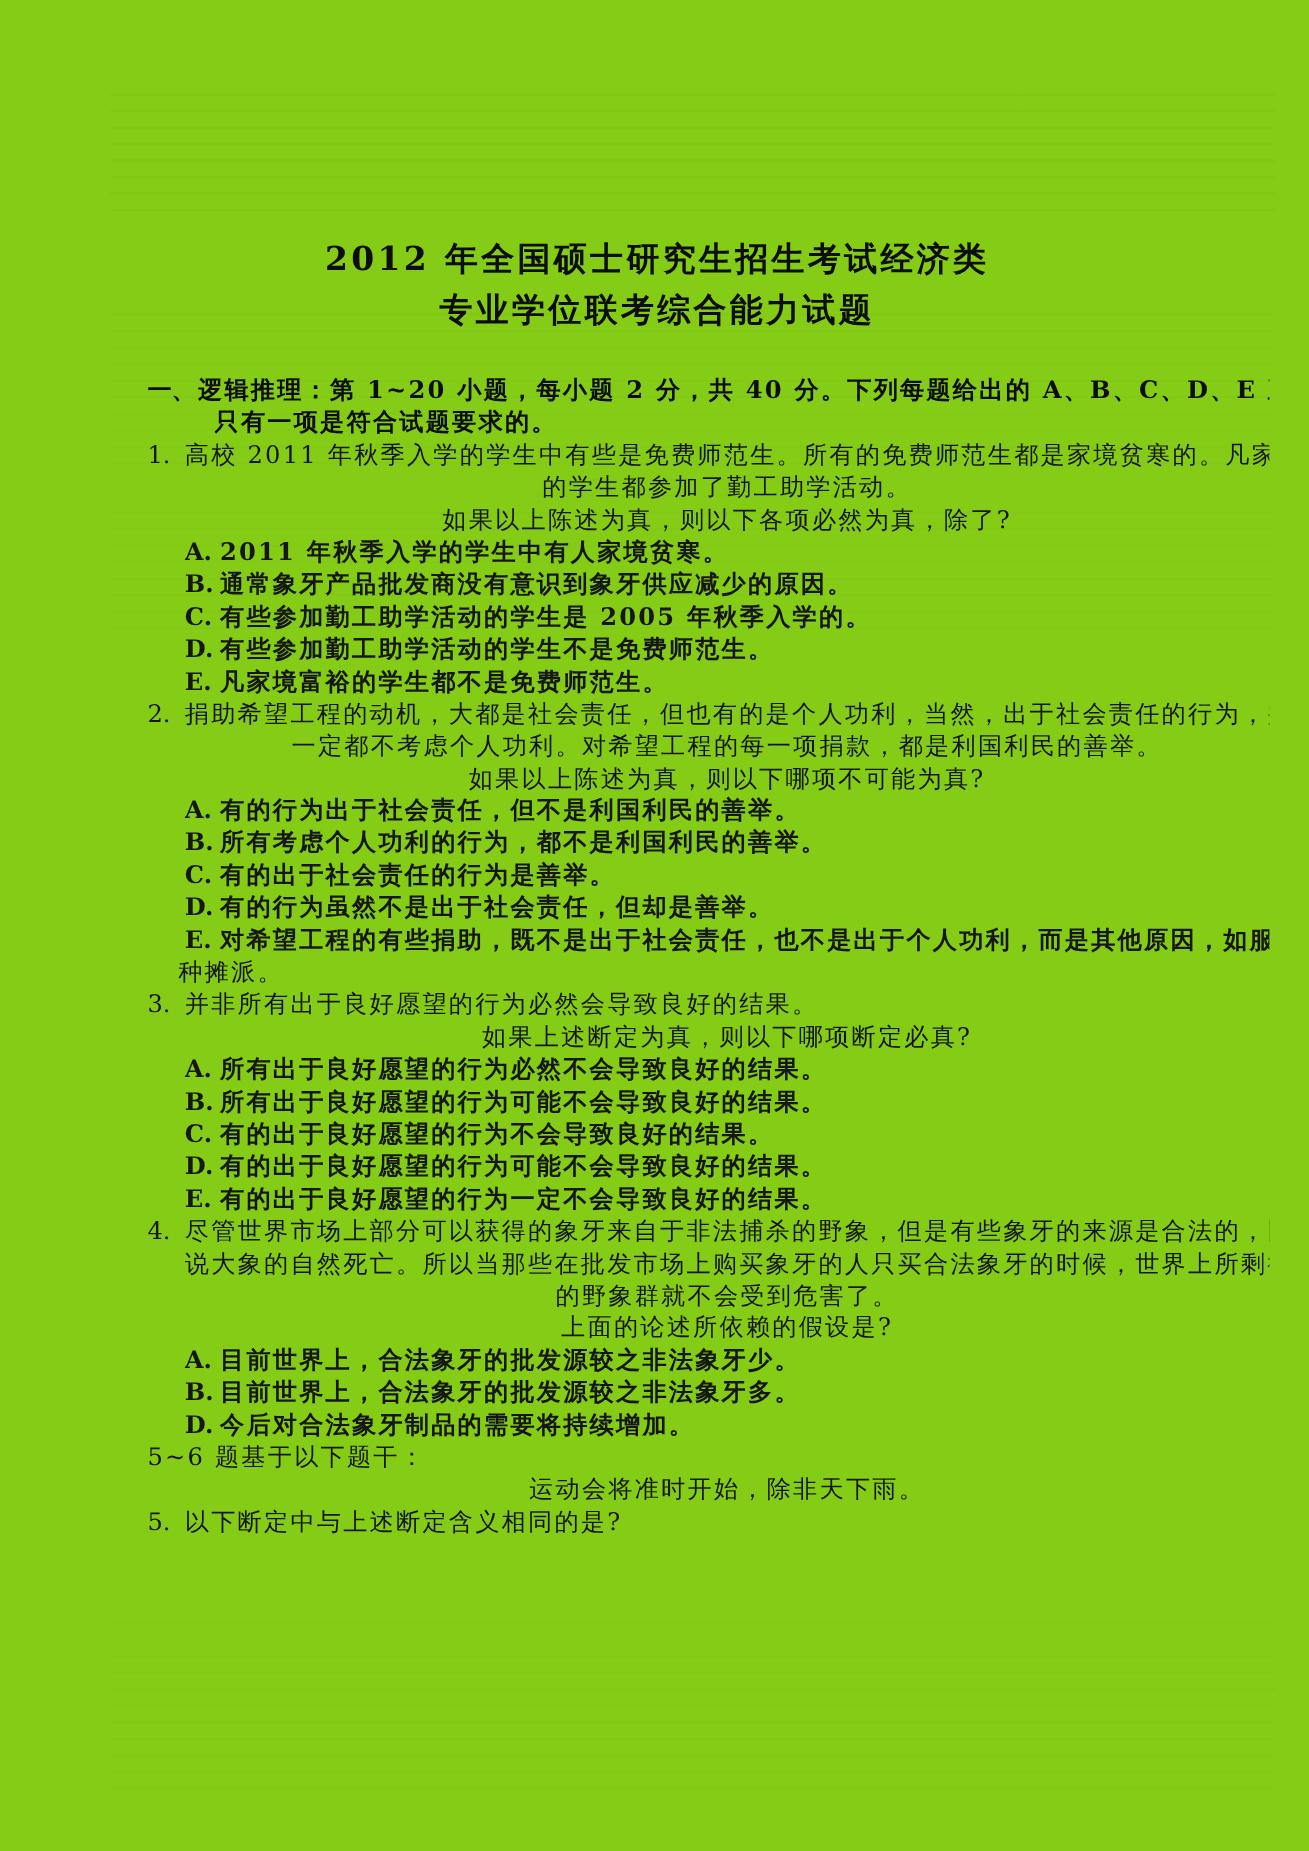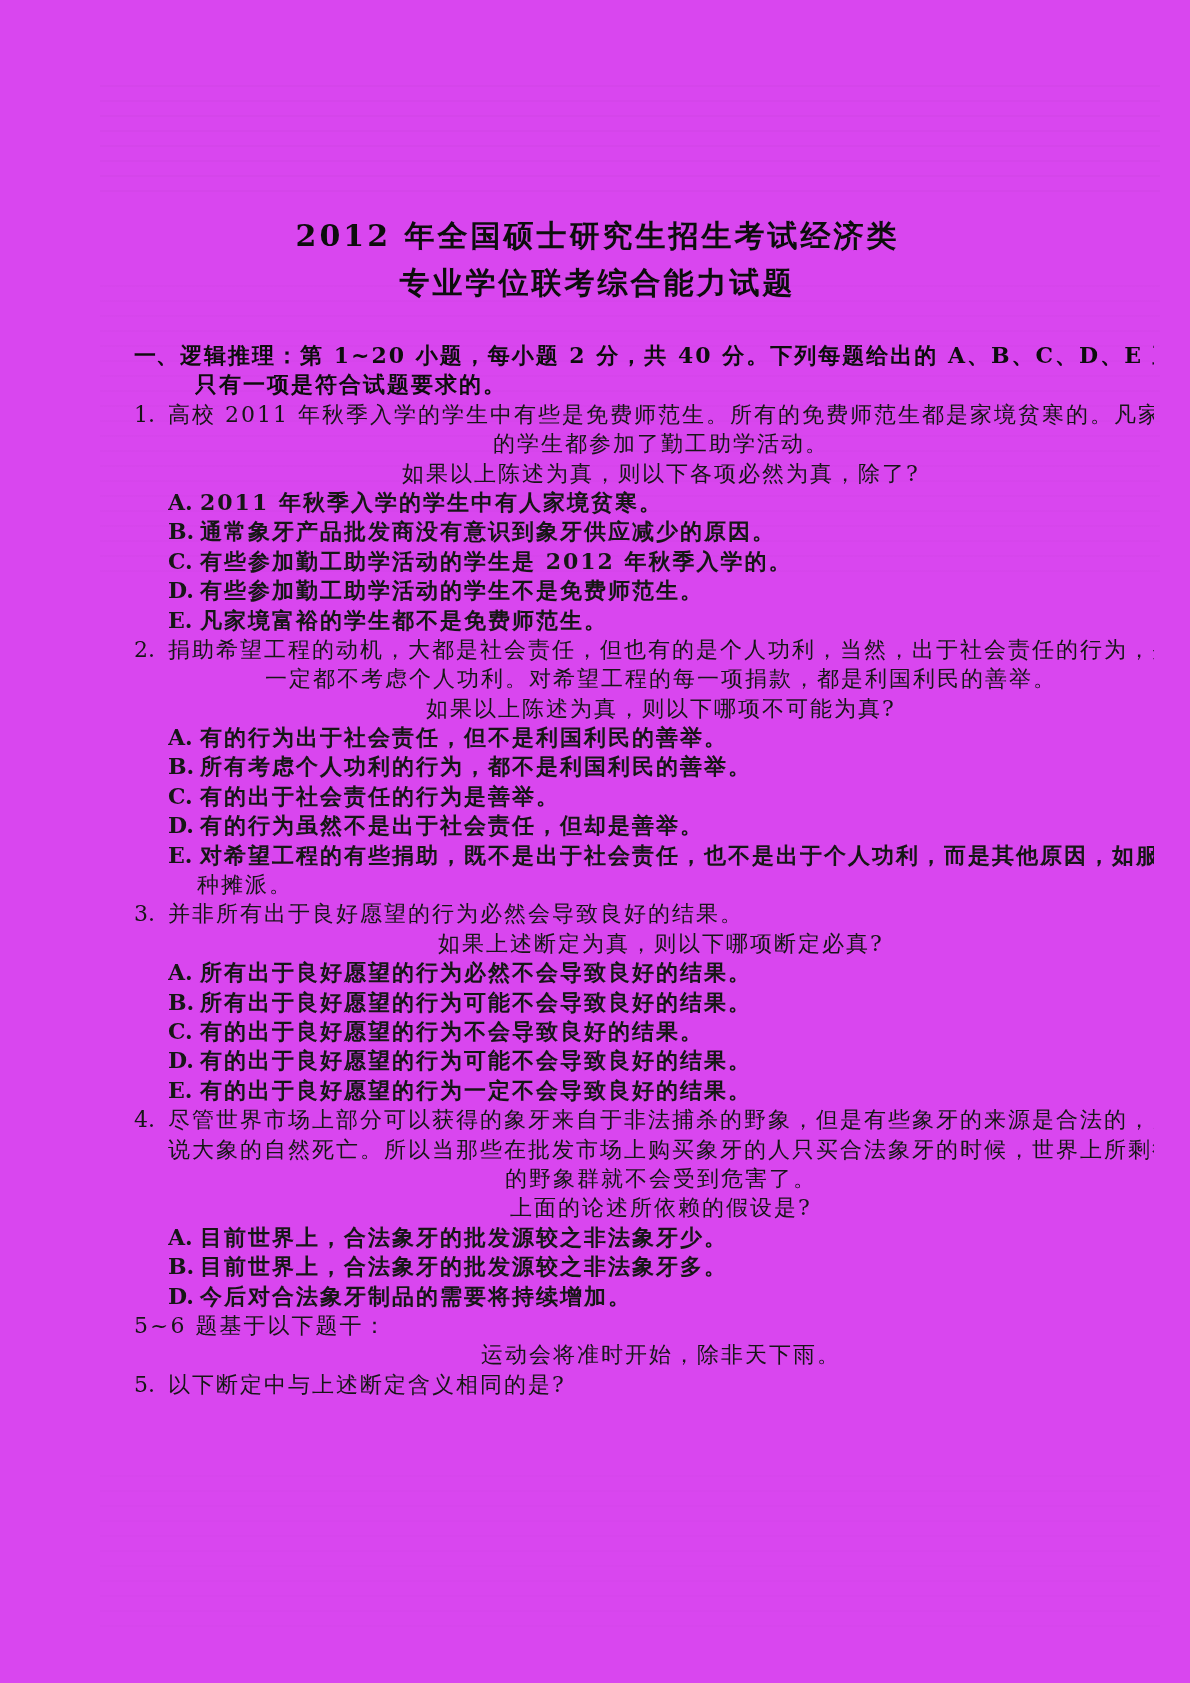--- a/index.html
+++ b/index.html
@@ -1,19 +1,19 @@
 <!DOCTYPE html>
 <html><head>
 <meta charset="utf-8">
 <style>
   html,body { margin:0; padding:0; background:#ffffff; }
   .page {
     position:relative;
     width:1190px; height:1683px;
-    background:#d946ef;
+    background:#84cc16;
     overflow:hidden;
     font-family:"DejaVu Serif","Liberation Serif",serif;
     color:#1b1b1b;
   }
   
   .scan-band {
     position:absolute; left:100px; right:30px; pointer-events:none;
     background:repeating-linear-gradient(180deg, rgba(0,0,0,0.018) 0 2px, rgba(0,0,0,0) 2px 15px);
   }
   .band-a { top:85px;  height:110px; }
@@ -36,21 +36,21 @@
   }
   .line { white-space:nowrap; height:29.4px; overflow:hidden; }
   .lbl  { display:inline-block; letter-spacing:0; }
   .l-h1 { font-weight:700; color:#0d0d0d; }
   .l-h1 .lbl { width:46px; }
   .l-h2 { font-weight:700; color:#0d0d0d; margin-left:61px; }
   .l-q  .lbl { width:34px; }
   .l-qc { margin-left:34px;text-align:center; }
   .l-opt { margin-left:34px;font-weight:bold; }
   .l-opt .lbl { width:32px; }
-  .l-optc { margin-left:63px; }
+  .l-optc { margin-left:28px; }
   .l-m  { }
 </style>
 </head>
 <body>
 
 <div class="page">
   <div class="scan-band band-a"></div>
   <div class="scan-band band-b"></div>
   <div class="scan-band band-c"></div>
 
@@ -60,21 +60,21 @@
   </div>
 
   <div class="doc-body" id="doc-body">
       <div class="line l-h1"><span class="lbl">一、</span><span class="txt">逻辑推理：第 1~20 小题，每小题 2 分，共 40 分。下列每题给出的 A、B、C、D、E 五个选项中，</span></div>
       <div class="line l-h2"><span class="txt">只有一项是符合试题要求的。</span></div>
       <div class="line l-q"><span class="lbl">1.</span><span class="txt">高校 2011 年秋季入学的学生中有些是免费师范生。所有的免费师范生都是家境贫寒的。凡家境贫寒</span></div>
       <div class="line l-qc"><span class="txt">的学生都参加了勤工助学活动。</span></div>
       <div class="line l-qc"><span class="txt">如果以上陈述为真，则以下各项必然为真，除了?</span></div>
       <div class="line l-opt"><span class="lbl">A.</span><span class="txt">2011 年秋季入学的学生中有人家境贫寒。</span></div>
       <div class="line l-opt"><span class="lbl">B.</span><span class="txt">通常象牙产品批发商没有意识到象牙供应减少的原因。</span></div>
-      <div class="line l-opt"><span class="lbl">C.</span><span class="txt">有些参加勤工助学活动的学生是 2012 年秋季入学的。</span></div>
+      <div class="line l-opt"><span class="lbl">C.</span><span class="txt">有些参加勤工助学活动的学生是 2005 年秋季入学的。</span></div>
       <div class="line l-opt"><span class="lbl">D.</span><span class="txt">有些参加勤工助学活动的学生不是免费师范生。</span></div>
       <div class="line l-opt"><span class="lbl">E.</span><span class="txt">凡家境富裕的学生都不是免费师范生。</span></div>
       <div class="line l-q"><span class="lbl">2.</span><span class="txt">捐助希望工程的动机，大都是社会责任，但也有的是个人功利，当然，出于社会责任的行为，并不</span></div>
       <div class="line l-qc"><span class="txt">一定都不考虑个人功利。对希望工程的每一项捐款，都是利国利民的善举。</span></div>
       <div class="line l-qc"><span class="txt">如果以上陈述为真，则以下哪项不可能为真?</span></div>
       <div class="line l-opt"><span class="lbl">A.</span><span class="txt">有的行为出于社会责任，但不是利国利民的善举。</span></div>
       <div class="line l-opt"><span class="lbl">B.</span><span class="txt">所有考虑个人功利的行为，都不是利国利民的善举。</span></div>
       <div class="line l-opt"><span class="lbl">C.</span><span class="txt">有的出于社会责任的行为是善举。</span></div>
       <div class="line l-opt"><span class="lbl">D.</span><span class="txt">有的行为虽然不是出于社会责任，但却是善举。</span></div>
       <div class="line l-opt"><span class="lbl">E.</span><span class="txt">对希望工程的有些捐助，既不是出于社会责任，也不是出于个人功利，而是其他原因，如服从某</span></div>

